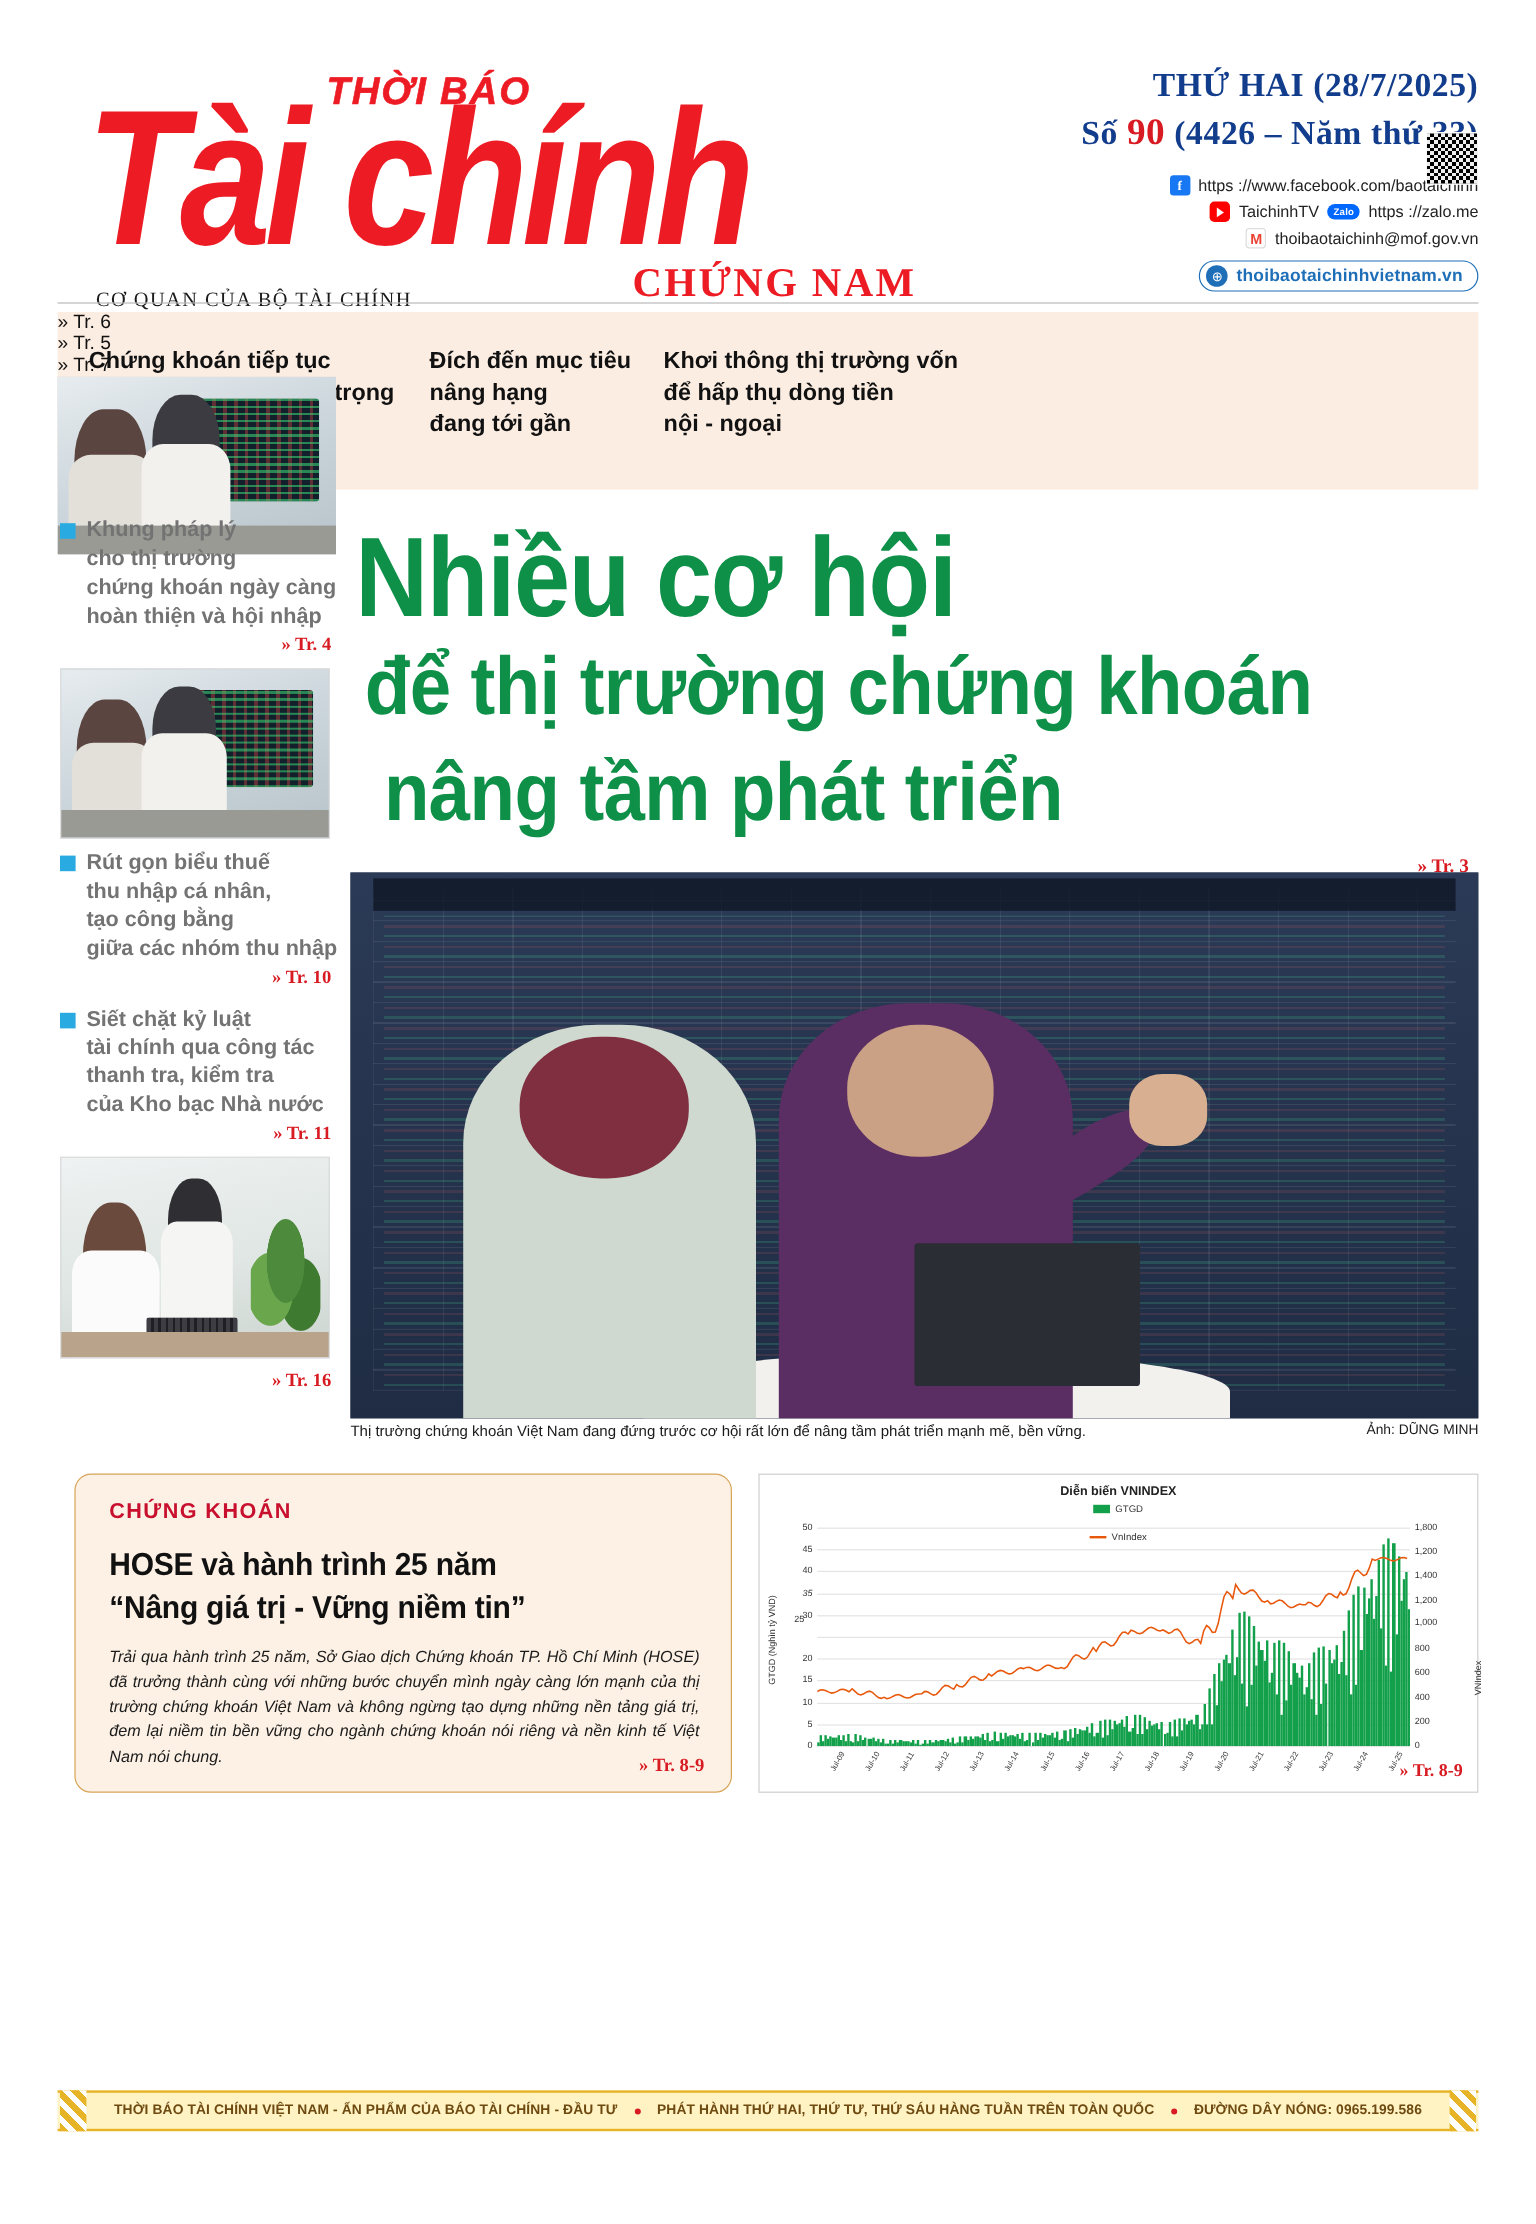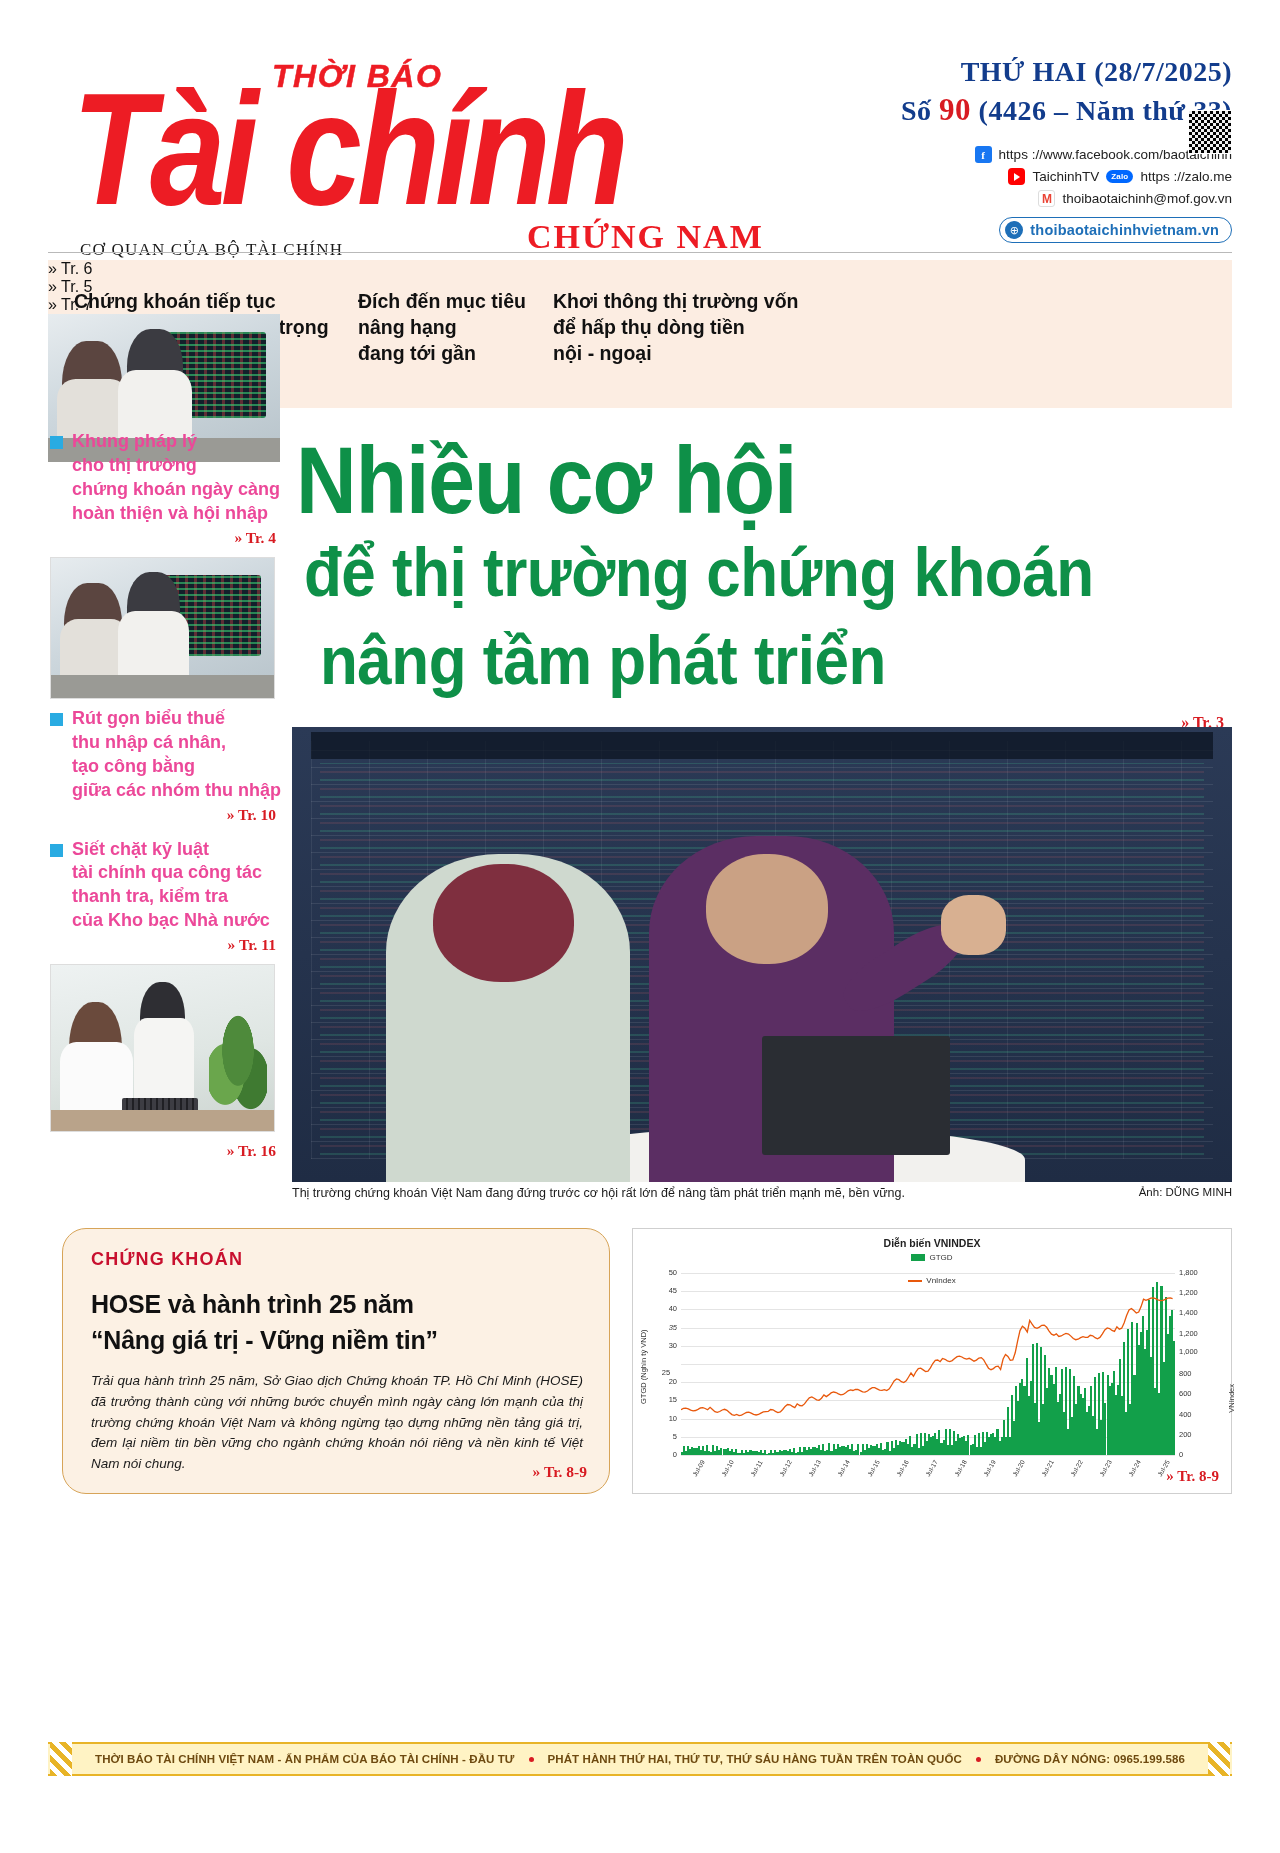--- a/index.html
+++ b/index.html
@@ -85,21 +85,21 @@
   .tcol3 { left:505px; width:250px; }
   .tp1 { left:218px; top:100px; }
   .tp2 { left:155px; top:100px; }
   .tp3 { left:185px; top:100px; }
 
   
   .sidebar { position:absolute; left:48px; top:430px; width:240px; }
   .sb-item { position:relative; margin-bottom:4px; }
   .sb-head { display:flex; gap:9px; align-items:flex-start; padding-left:2px; }
   .sb-bullet { width:13px; height:13px; background:#29ABE2; flex:0 0 auto; margin-top:6px; }
-  .sb-text { font-size:18px; font-weight:bold; line-height:1.33; color:#ec4899; }
+  .sb-text { font-size:18px; font-weight:bold; line-height:1.33; color:#737373; }
   .sb-page { text-align:right; font-family:"Liberation Serif",serif; font-weight:bold;
              font-size:15.5px; color:#D81B22; margin-top:3px; padding-right:12px; }
   .sb-photo { width:225px; height:0; margin:10px 0 8px 2px; border:1px solid #ddd; overflow:hidden; position:relative; }
 
   
   .ph { position:relative; overflow:hidden; background:#cfd6dc; }
   .ph .sky { position:absolute; inset:0; }
   .ph-office .sky { background:linear-gradient(160deg,#e7ecef 0%,#cdd7dd 45%,#b7c3ca 100%); }
   .ph-office .mon { position:absolute; right:6%; top:12%; width:46%; height:58%;
       background:#12202b; border-radius:3px;
@@ -179,21 +179,21 @@
       background:#f2f1ee; border-radius:50% 50% 0 0 / 60% 60% 0 0; }
   .mp-laptop { position:absolute; left:50%; bottom:6%; width:20%; height:26%;
       background:#2a2d33; border-radius:3px; }
   .mp-caption-bar { position:absolute; left:292px; top:1186px; width:940px;
       display:flex; justify-content:space-between; align-items:flex-start; }
   .mp-caption { font-size:12.5px; color:#1a1a1a; }
   .mp-credit { font-size:11.5px; color:#1a1a1a; white-space:nowrap; }
 
   
   .ckbox { position:absolute; left:62px; top:1228px; width:548px; height:266px;
-           background:#FCF1E4; border:1.6px solid #D7A458; border-radius:24px; }
+           background:#FCF1E4; border:1.6px solid #D7A458; border-radius:14px; }
   .ck-label { position:absolute; left:28px; top:20px;
               font-size:18px; font-weight:bold; color:#C8102E; letter-spacing:1.2px; }
   .ck-h1 { position:absolute; left:28px; top:60px; width:492px;
            font-size:25px; font-weight:bold; color:#111; letter-spacing:-0.2px;
            transform:scaleY(1.06); transform-origin:left top; }
   .ck-h2 { position:absolute; left:28px; top:96px; width:492px;
            font-size:25px; font-weight:bold; color:#111; letter-spacing:-0.2px;
            transform:scaleY(1.06); transform-origin:left top; }
   .ck-body { position:absolute; left:28px; top:142px; width:492px;
              font-size:13.5px; font-style:italic; line-height:1.54; color:#1b1b1b; text-align:justify; }
@@ -429,21 +429,21 @@
         <div class="ytick" style="top: 177px;">0</div>
         <div class="gl" style="top: 163.8px;"></div>
         <div class="ytick" style="top: 158.8px;">5</div>
         <div class="gl" style="top: 145.6px;"></div>
         <div class="ytick" style="top: 140.6px;">10</div>
         <div class="gl" style="top: 127.4px;"></div>
         <div class="ytick" style="top: 122.4px;">15</div>
         <div class="gl" style="top: 109.2px;"></div>
         <div class="ytick" style="top: 104.2px;">20</div>
         <div class="gl" style="top: 91px;"></div>
-        <div class="ytick" style="top: 95px; text-align: center;">25</div>
+        <div class="ytick" style="top: 72px; text-align: center;">25</div>
         <div class="gl" style="top: 72.8px;"></div>
         <div class="ytick" style="top: 67.8px;">30</div>
         <div class="gl" style="top: 54.6px;"></div>
         <div class="ytick" style="top: 49.6px; font-style: italic;">35</div>
         <div class="gl" style="top: 36.4px;"></div>
         <div class="ytick" style="top: 31.4px;">40</div>
         <div class="gl" style="top: 18.2px;"></div>
         <div class="ytick" style="top: 13.2px;">45</div>
         <div class="gl" style="top: 0px;"></div>
         <div class="ytick" style="top: -5px;">50</div>

